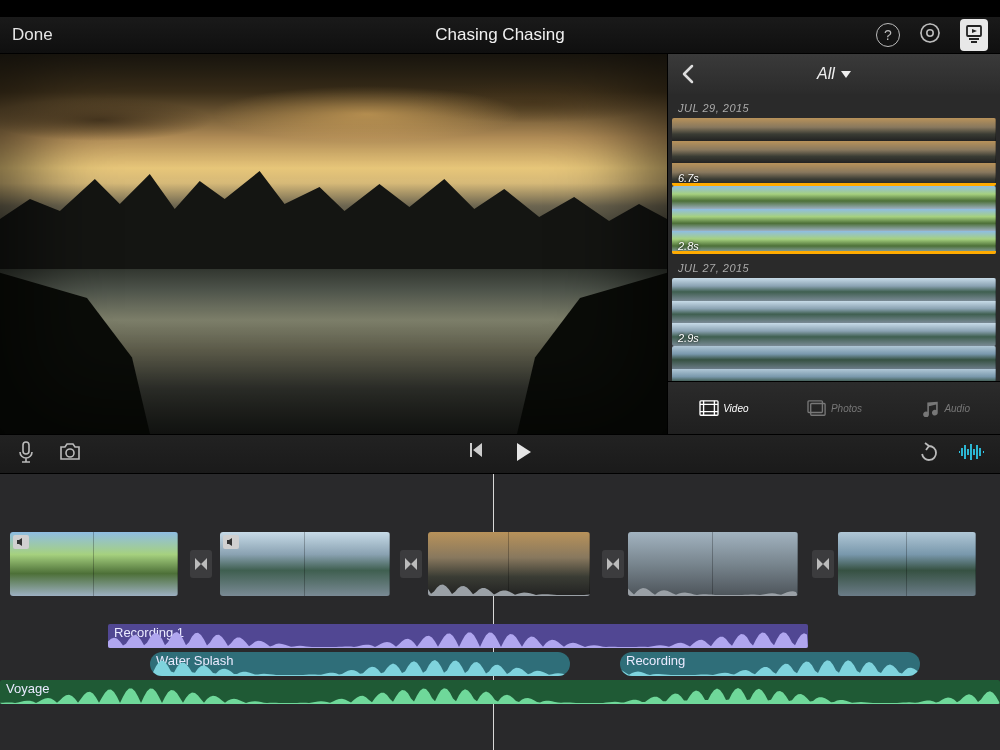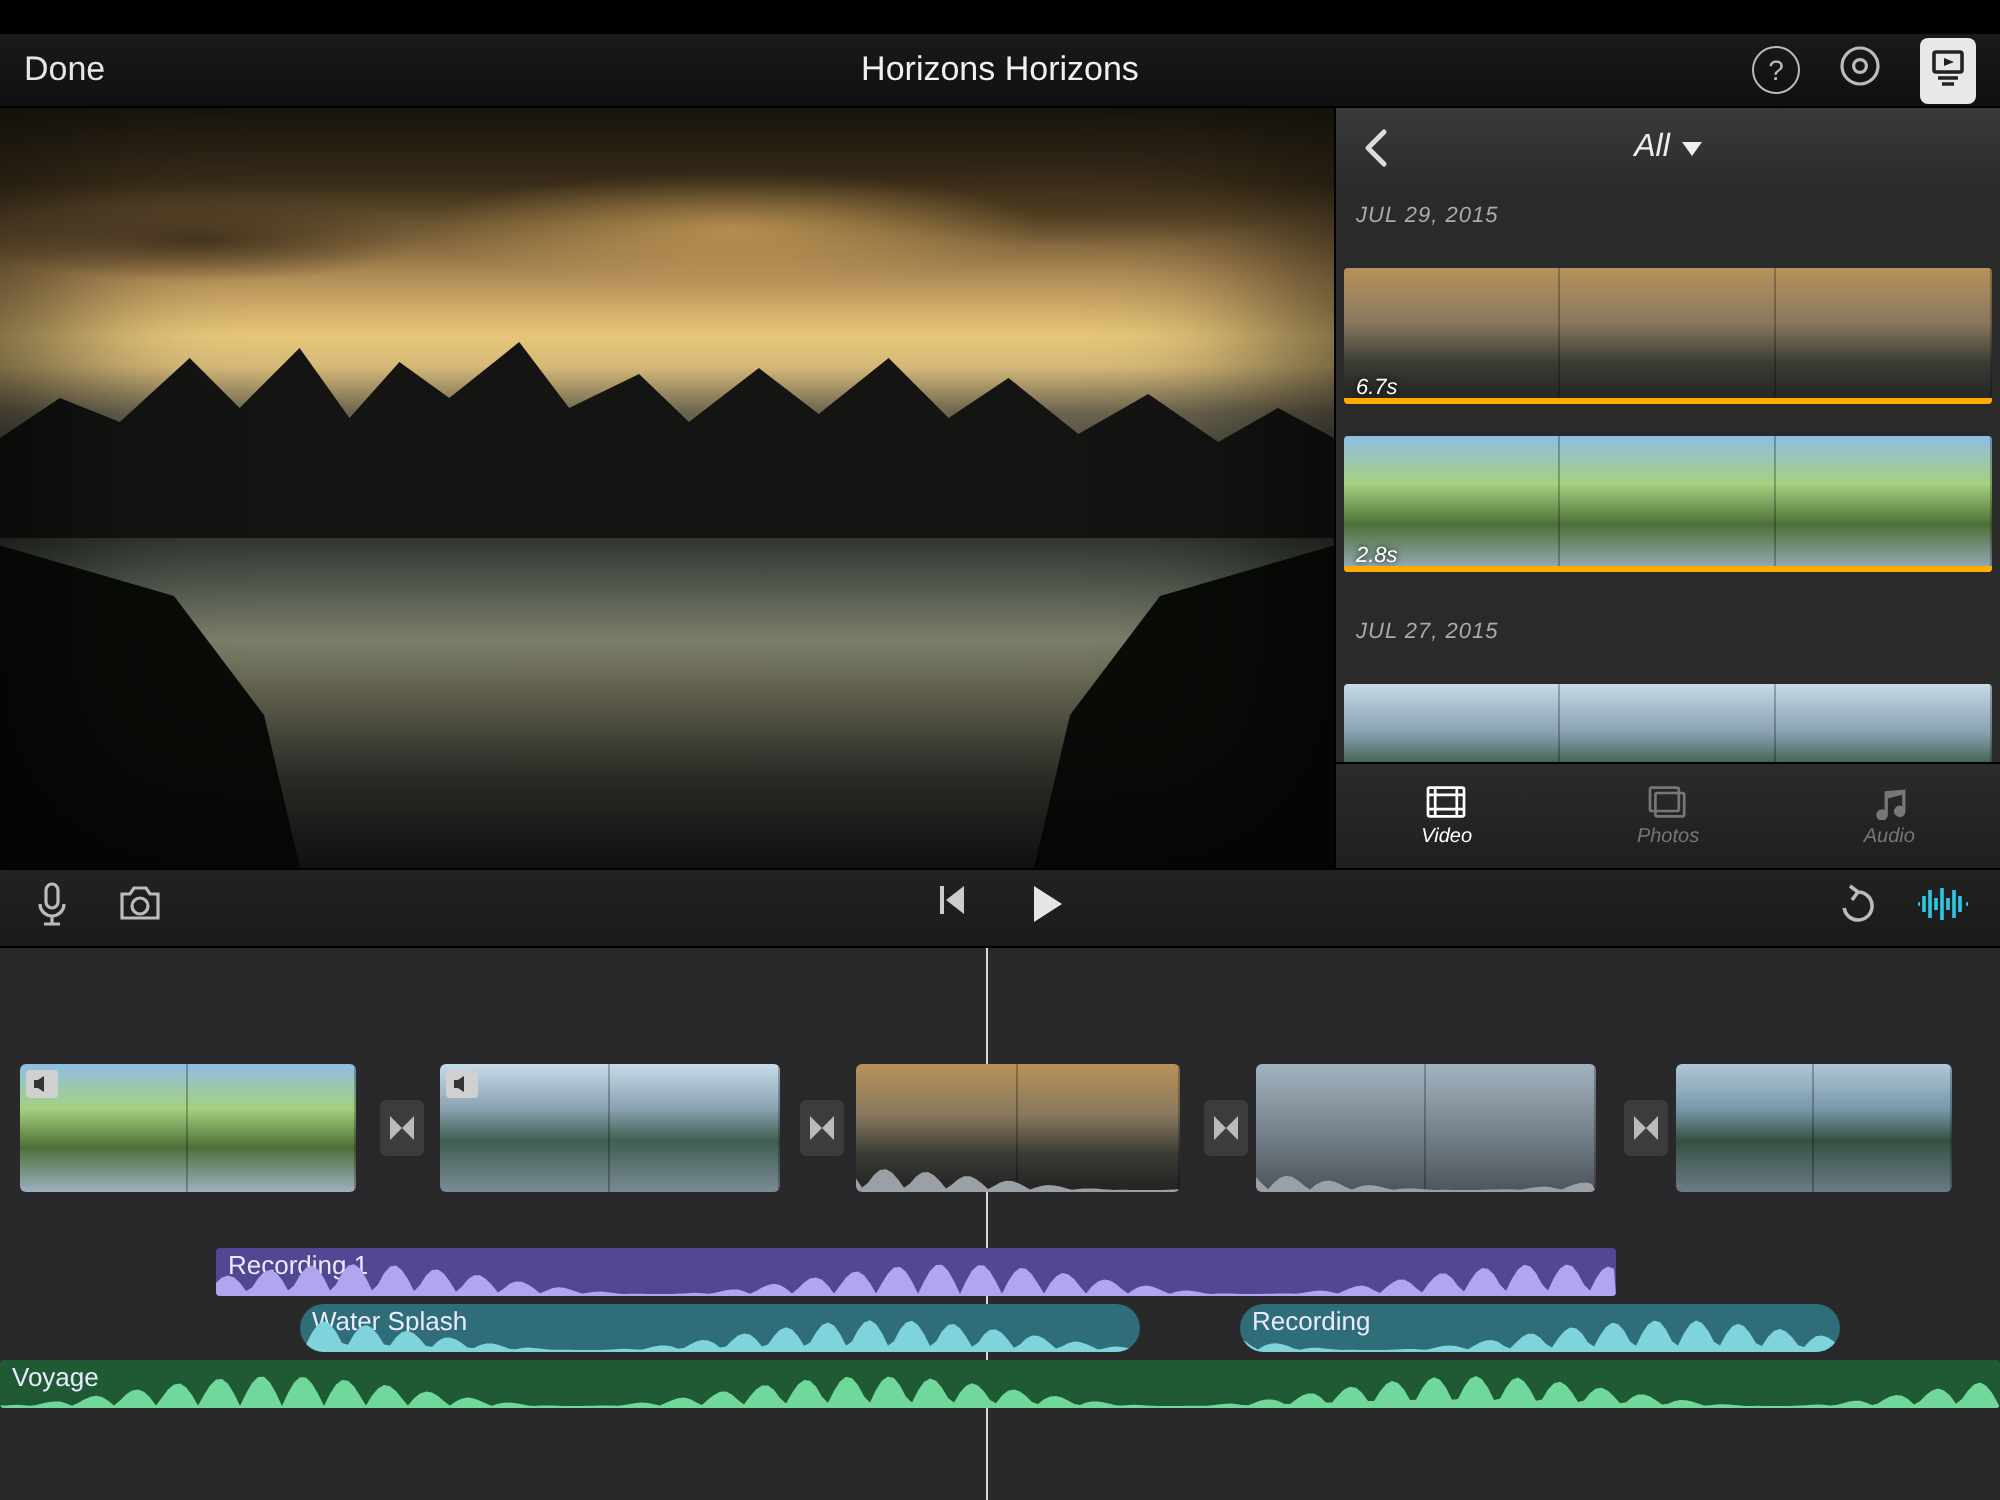--- a/index.html
+++ b/index.html
@@ -132,24 +132,25 @@
   }
   .date-label {
     font-size:11px; letter-spacing:.5px;
     color:#aaa;
     padding:8px 10px 4px;
   }
   .clip-row {
     position:relative;
     height:68px;
     display:flex;
-    margin:16px 4px;
+    margin:0 4px;
     border-radius:2px;
     overflow:hidden;
     cursor:pointer;
+    flex-direction:column;
   }
   .clip-row .thumb-slice { flex:1; }
   .clip-row .duration {
     position:absolute; left:6px; bottom:2px;
     font-size:11px; color:#fff;
     text-shadow:0 0 3px #000;
   }
   .clip-row .sel-bar {
     position:absolute; left:0; right:0; bottom:0; height:3px;
     background:#ffab00;
@@ -165,21 +166,21 @@
 
   
   .browser-tabs {
     height:52px;
     background: linear-gradient(#2b2b2b,#1f1f1f);
     border-top:1px solid #000;
     display:flex;
   }
   .browser-tabs .tab {
     flex:1;
-    display:flex; flex-direction:column; align-items:center; justify-content:center;
+    display:flex; flex-direction:row; align-items:center; justify-content:center;
     gap:3px;
     font-size:10px; color:#777;
     cursor:pointer;
   }
   .browser-tabs .tab.active { color:#fff; }
   .browser-tabs .tab svg { width:22px; height:18px; }
 
   
   .transport {
     height:38px;
@@ -266,21 +267,21 @@
   .at-purple { background:#514793; }
   .at-teal   { background:#2f6e79;border-radius:12px; }
   .at-green  { background:#1f5a35; }
 
 </style>
 </head>
 <body>
 
 <div class="header">
   <span class="done">Done</span>
-  <span class="title">Horizons Horizons</span>
+  <span class="title">Chasing Chasing</span>
   <div class="right-icons">
     <span class="icon-help">?</span>
     <span class="icon-gear">
       <svg viewBox="0 0 24 24" fill="none" stroke="#bbb" stroke-width="1.6">
         <circle cx="12" cy="12" r="9"></circle>
         <circle cx="12" cy="12" r="3.2"></circle>
         <path d="M12 3v-0.5M12 21.5V21M3 12h-0.5M21.5 12H21M5.6 5.6l-.4-.4M18.8 18.8l-.4-.4M5.6 18.4l-.4.4M18.8 5.2l-.4.4"></path>
       </svg>
     </span>
     <span class="icon-share">

